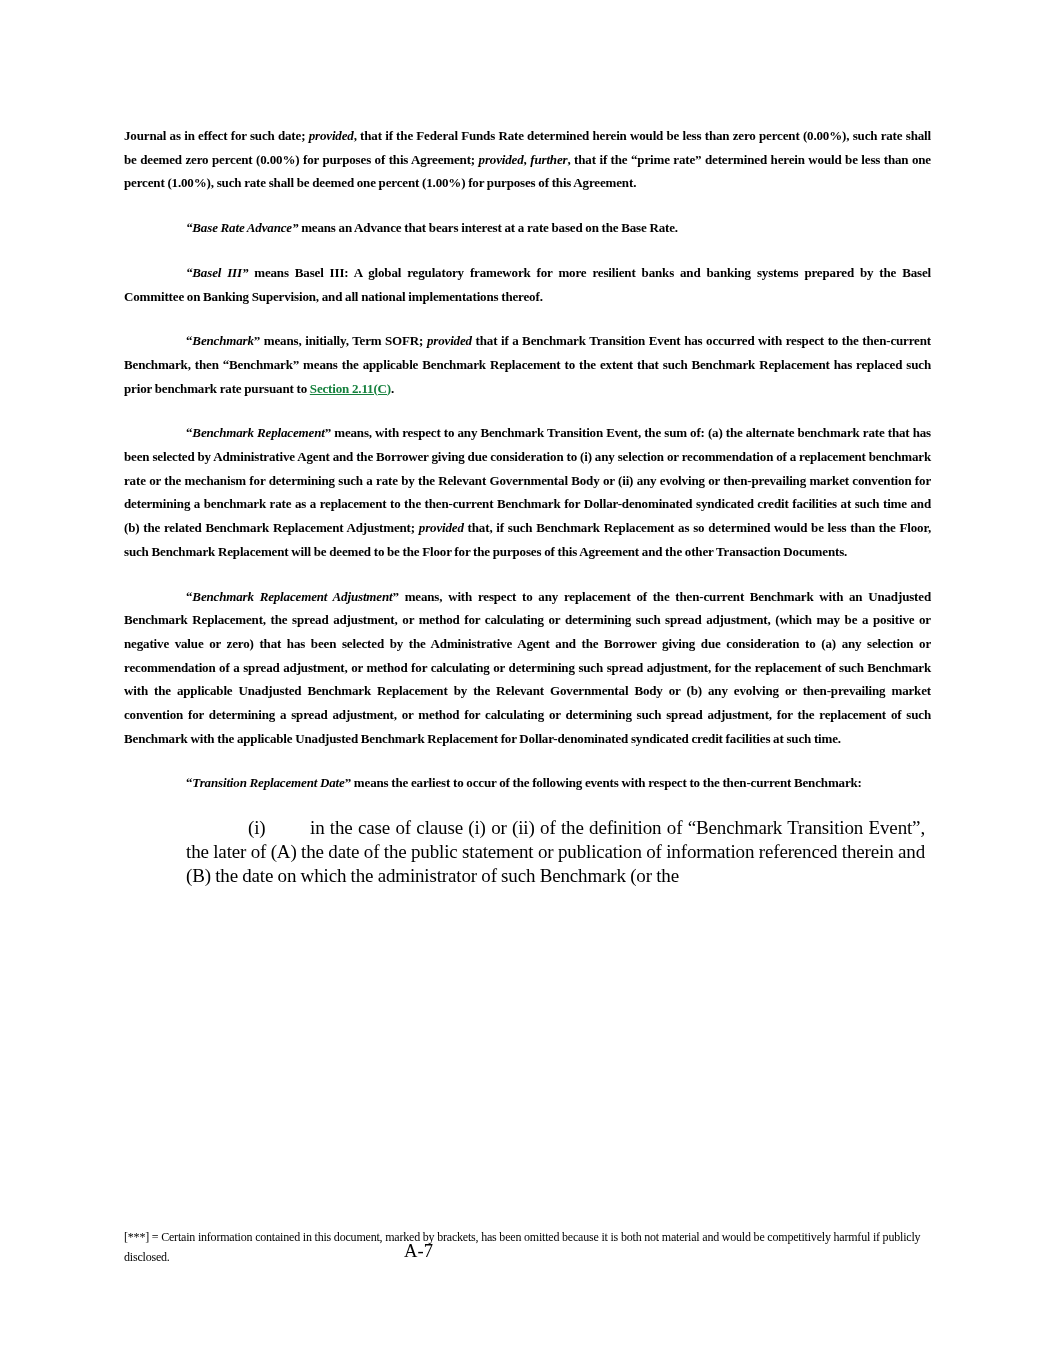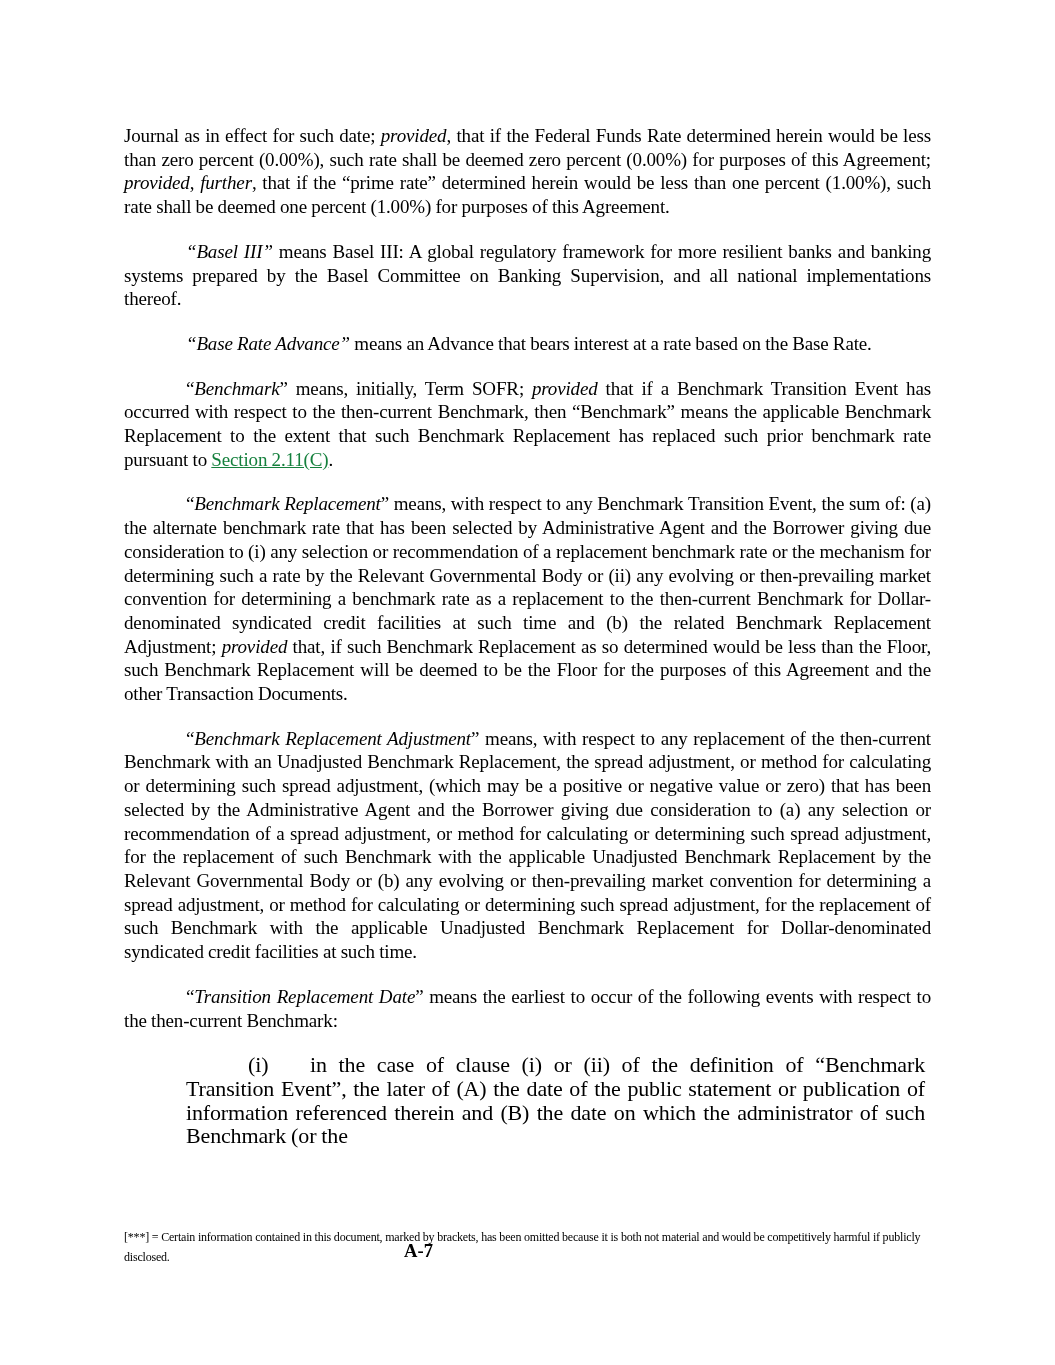--- a/index.html
+++ b/index.html
@@ -16,77 +16,77 @@
     color: #000000;
   }
   .page {
     position: absolute;
     left: 124px;
     top: 124px;
     width: 807px;
   }
   p.para {
     margin: 0;
-    font-size: 19px;
+    font-size: 13px;
     line-height: 23.7px;
     text-align: justify;
     letter-spacing: -0.15px;
     word-spacing: -0.3px;
+    font-weight: bold;
   }
   p.indent { text-indent: 62px; }
   .gap { margin-top: 21px !important; }
   em { font-style: italic; }
   a.xref {
     color: #15803d;
     text-decoration: underline;
   }
   .clause {
     margin: 21px 6px 0 62px;
-    font-size: 22px;
+    font-size: 19px;
     line-height: 23.7px;
     text-align: justify;
     text-indent: 62px;
     letter-spacing: -0.15px;
     word-spacing: -0.3px;
   }
   .clause .num {
     display: inline-block;
     width: 62px;
     text-indent: 0;
   }
   .page-number {
     position: absolute;
     left: 0;
     width: 837px;
     top: 1240px;
     text-align: center;
     font-size: 18.6px;
     line-height: 22px;
-    font-weight: bold;
   }
   .footnote {
     position: absolute;
     left: 124px;
     top: 1228px;
     width: 820px;
     font-size: 12px;
     line-height: 19.5px;
     letter-spacing: -0.2px;
   }
 </style>
 </head>
 <body>
 
 <div class="page">
 
   <p class="para"><span>Journal as in effect for such date; </span><em>provided</em><span>, that if the Federal Funds Rate determined herein would be less than zero percent (0.00%), such rate shall be deemed zero percent (0.00%) for purposes of this Agreement; </span><em>provided</em><span>, </span><em>further</em><span>, that if the “prime rate” determined herein would be less than one percent (1.00%), such rate shall be deemed one percent (1.00%) for purposes of this Agreement.</span></p>
 
+  <p class="para indent gap"><em>“Base Rate Advance”</em><span> means an Advance that bears interest at a rate based on the Base Rate.</span></p>
+
   <p class="para indent gap"><em>“Basel III”</em><span> means Basel III: A global regulatory framework for more resilient banks and banking systems prepared by the Basel Committee on Banking Supervision, and all national implementations thereof.</span></p>
-
-  <p class="para indent gap"><em>“Base Rate Advance”</em><span> means an Advance that bears interest at a rate based on the Base Rate.</span></p>
 
   <p class="para indent gap"><span>“</span><em>Benchmark</em><span>”</span><span> means, initially, Term SOFR; </span><em>provided</em><span> that if a Benchmark Transition Event has occurred with respect to the then-current Benchmark, then “Benchmark” means the applicable Benchmark Replacement to the extent that such Benchmark Replacement has replaced such prior benchmark rate pursuant to </span><a class="xref">Section 2.11(C)</a><span>.</span></p>
 
   <p class="para indent gap"><span>“</span><em>Benchmark Replacement</em><span>”</span><span> means, with respect to any Benchmark Transition Event, the sum of: (a) the alternate benchmark rate that has been selected by Administrative Agent and the Borrower giving due consideration to (i) any selection or recommendation of a replacement benchmark rate or the mechanism for determining such a rate by the Relevant Governmental Body or (ii) any evolving or then-prevailing market convention for determining a benchmark rate as a replacement to the then-current Benchmark for Dollar-denominated syndicated credit facilities at such time and (b) the related Benchmark Replacement Adjustment; </span><em>provided</em><span> that, if such Benchmark Replacement as so determined would be less than the Floor, such Benchmark Replacement will be deemed to be the Floor for the purposes of this Agreement and the other Transaction Documents.</span></p>
 
   <p class="para indent gap"><span>“</span><em>Benchmark Replacement Adjustment</em><span>”</span><span> means, with respect to any replacement of the then-current Benchmark with an Unadjusted Benchmark Replacement, the spread adjustment, or method for calculating or determining such spread adjustment, (which may be a positive or negative value or zero) that has been selected by the Administrative Agent and the Borrower giving due consideration to (a) any selection or recommendation of a spread adjustment, or method for calculating or determining such spread adjustment, for the replacement of such Benchmark with the applicable Unadjusted Benchmark Replacement by the Relevant Governmental Body or (b) any evolving or then-prevailing market convention for determining a spread adjustment, or method for calculating or determining such spread adjustment, for the replacement of such Benchmark with the applicable Unadjusted Benchmark Replacement for Dollar-denominated syndicated credit facilities at such time.</span></p>
 
   <p class="para indent gap"><span> “</span><em>Transition Replacement Date</em><span>”</span><span> means the earliest to occur of the following events with respect to the then-current Benchmark:</span></p>
 
   <p class="clause"><span class="num">(i)</span><span>in the case of clause (i) or (ii) of the definition of “Benchmark Transition Event”, the later of (A) the date of the public statement or publication of information referenced therein and (B) the date on which the administrator of such Benchmark (or the</span></p>

